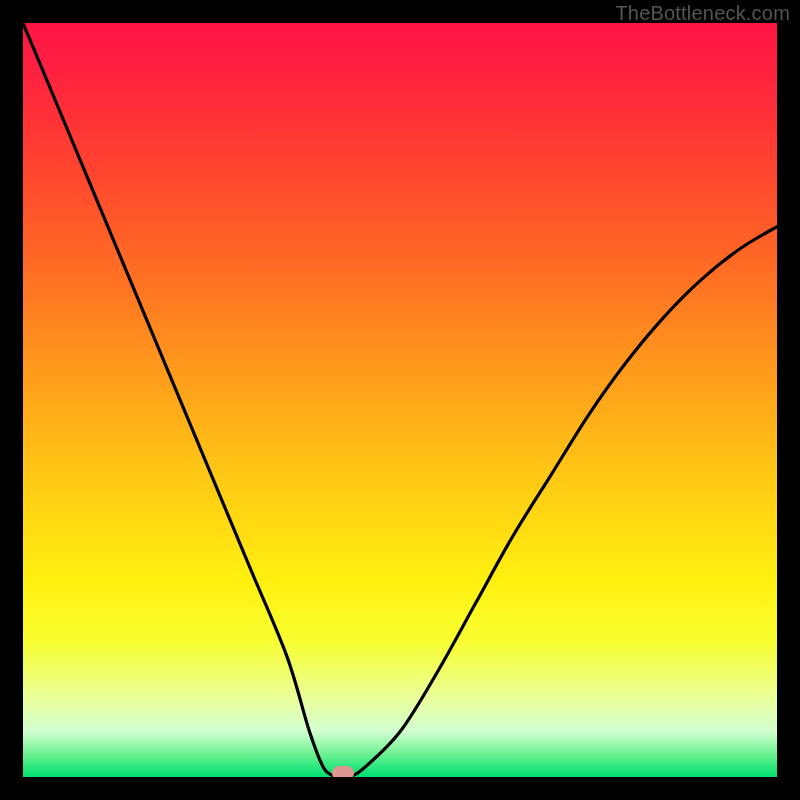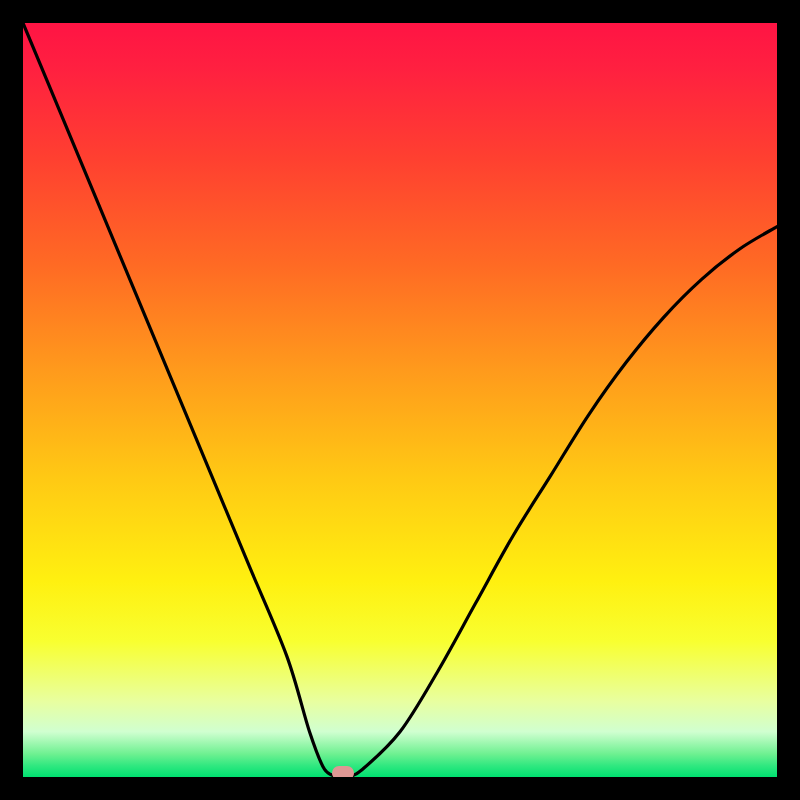--- a/index.html
+++ b/index.html
@@ -68,20 +68,21 @@
     background: #df9794;
     border-radius: 8px;
     transform: translate(-50%, -50%);
   }
 </style>
 </head>
 <body>
 
 <div class="frame">
 
+  <div class="watermark">TheBottleneck.com</div>
 
   <div class="plot-area">
     <div class="gradient"></div>
 
     <svg class="curve" viewBox="0 0 754 754" preserveAspectRatio="none">
       <path id="curve-path" fill="none" stroke="#000" stroke-width="3.2" stroke-linecap="round" stroke-linejoin="round" d="M 0 0 C 6.283333333333334 15.080000000000004, 25.133333333333333 60.32000000000001, 37.7 90.48000000000002 C 50.26666666666667 120.64000000000003, 62.83333333333334 150.80000000000004, 75.4 180.96000000000004 C 87.96666666666667 211.12000000000003, 100.53333333333333 241.28, 113.1 271.44 C 125.66666666666666 301.59999999999997, 138.23333333333335 331.76, 150.8 361.91999999999996 C 163.36666666666667 392.0799999999999, 175.93333333333334 422.23999999999995, 188.5 452.4 C 201.06666666666666 482.56, 213.63333333333333 512.72, 226.2 542.88 C 238.76666666666665 573.04, 253.84666666666664 605.7133333333334, 263.9 633.36 C 273.9533333333333 661.0066666666667, 280.2366666666666 689.91, 286.52 708.76 C 292.80333333333334 727.61, 296.5733333333334 738.9200000000001, 301.6 746.46 C 306.62666666666667 754, 312.91 752.7433333333333, 316.68 754 C 320.45 755.2566666666667, 320.45 755.2566666666667, 324.21999999999997 754 C 327.98999999999995 752.7433333333333, 330.50333333333333 754, 339.3 746.46 C 348.0966666666667 738.9200000000001, 364.43333333333334 725.0966666666667, 377 708.76 C 389.56666666666666 692.4233333333333, 402.1333333333334 669.8033333333333, 414.70000000000005 648.4399999999999 C 427.2666666666667 627.0766666666666, 439.8333333333333 603.1999999999999, 452.4 580.5799999999999 C 464.96666666666664 557.9599999999999, 477.53333333333336 534.0833333333334, 490.1 512.72 C 502.6666666666667 491.3566666666667, 515.2333333333333 472.50666666666666, 527.8 452.4 C 540.3666666666666 432.2933333333333, 552.9333333333333 410.93000000000006, 565.5 392.08000000000004 C 578.0666666666667 373.23, 590.6333333333334 355.63666666666666, 603.2 339.29999999999995 C 615.7666666666667 322.96333333333325, 628.3333333333333 307.8833333333333, 640.9 294.06 C 653.4666666666667 280.2366666666667, 666.0333333333333 267.66999999999996, 678.6 256.35999999999996 C 691.1666666666667 245.04999999999995, 703.7333333333333 234.9966666666667, 716.3 226.20000000000005 C 728.8666666666666 217.4033333333334, 747.7166666666667 207.35000000000005, 754 203.58000000000004"></path>
     </svg>
 
     <div class="marker" id="marker" style="left: 320.45px; top: 750px;"></div>
   </div>

